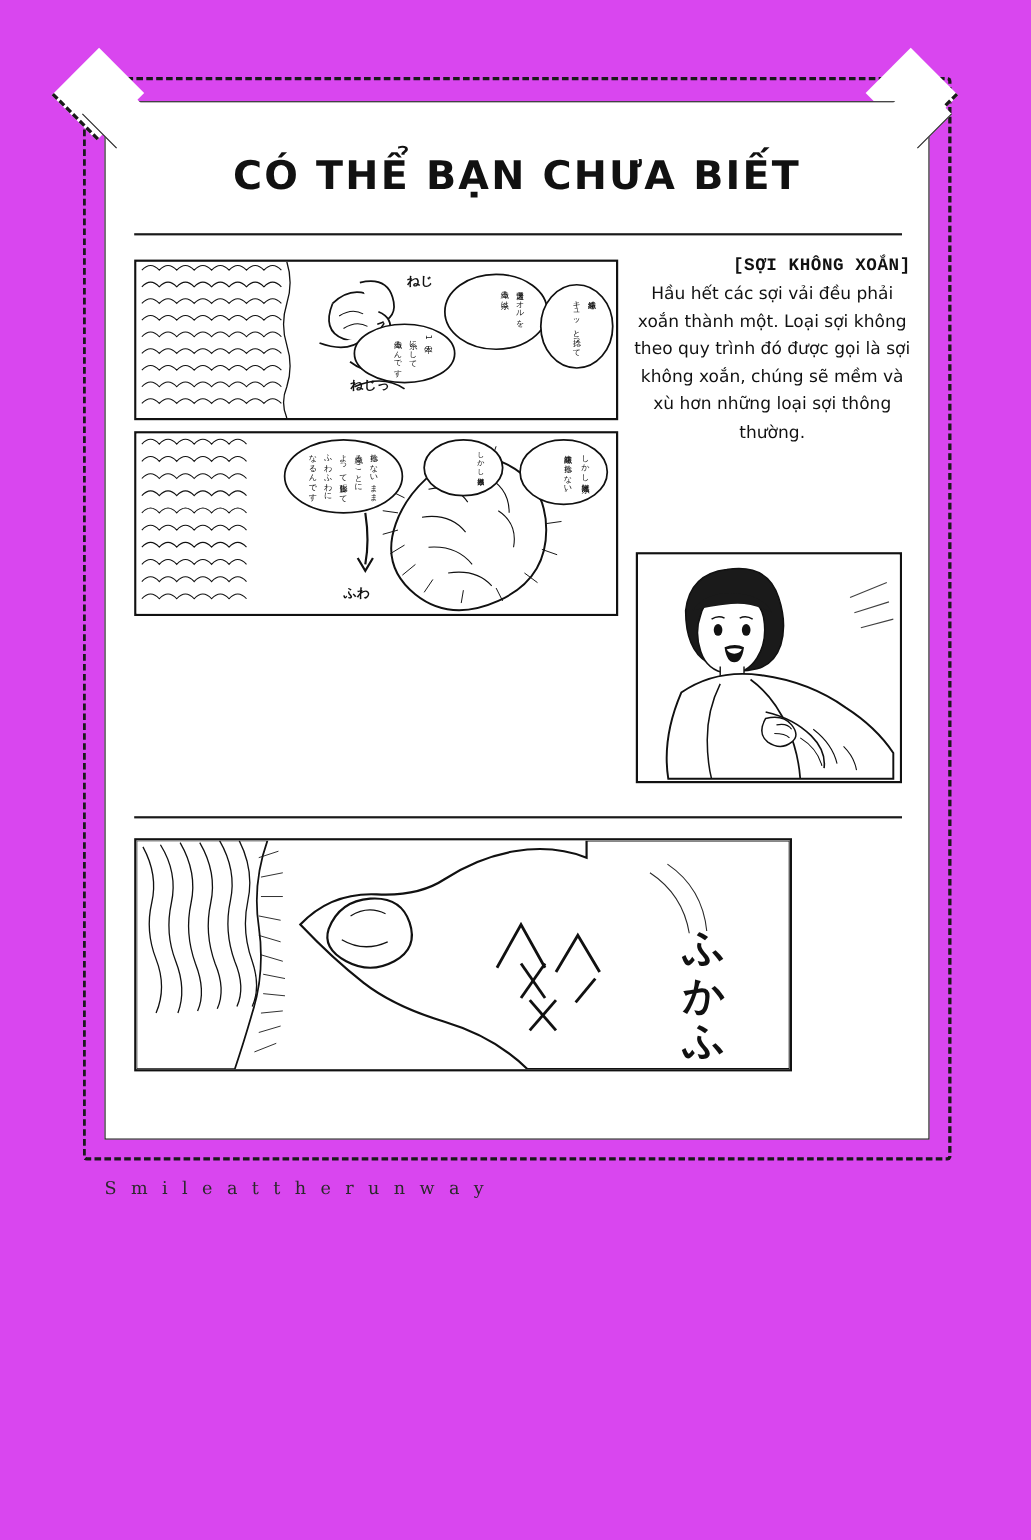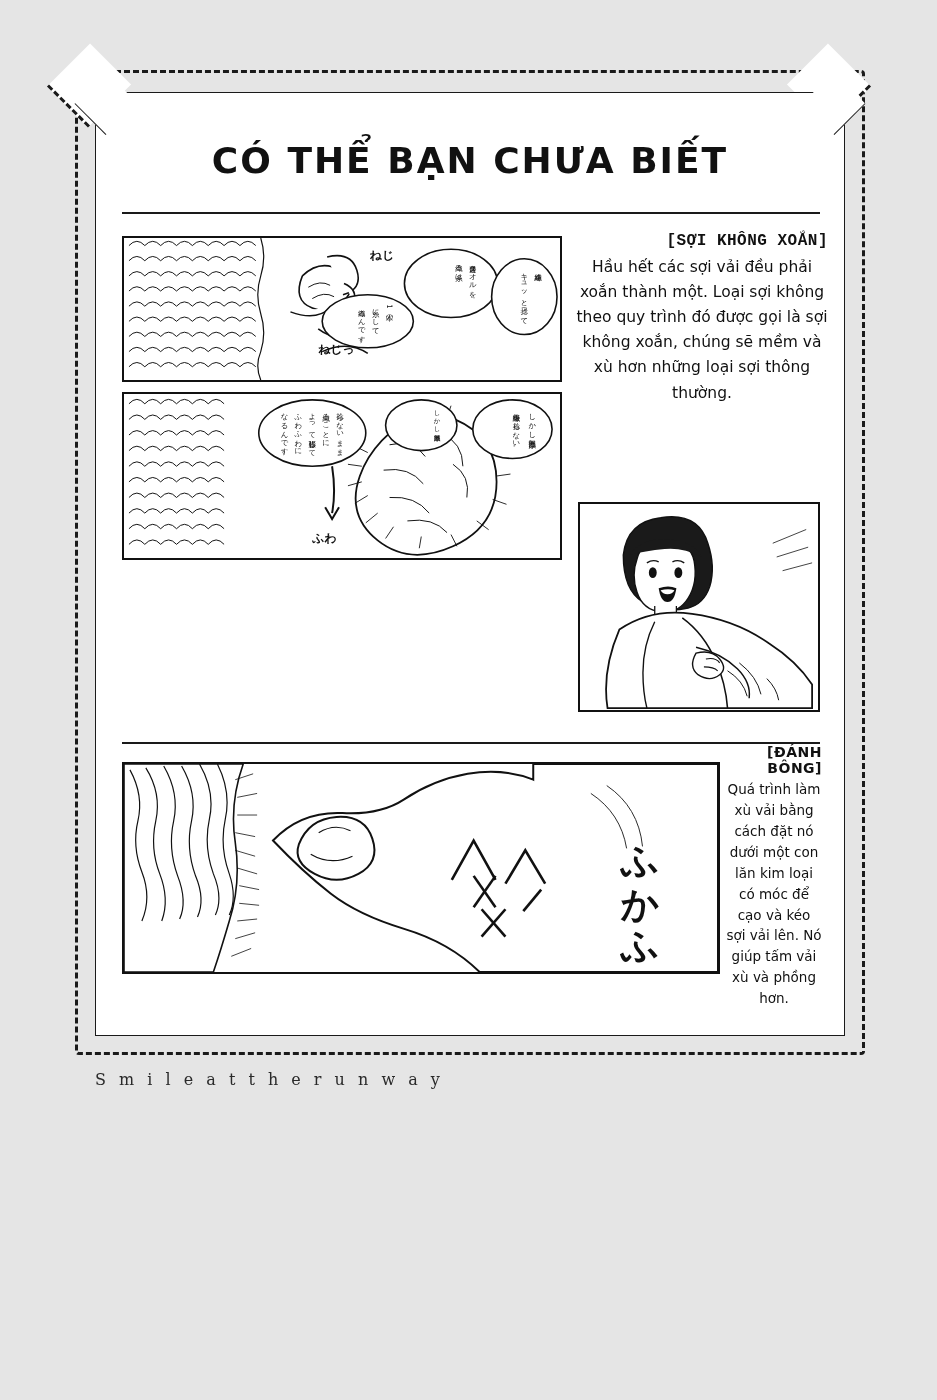--- a/index.html
+++ b/index.html
@@ -15,21 +15,21 @@
     overflow: hidden;
     position: relative;
   }
 
   
   #page {
     position: absolute;
     left: 0; top: 0;
     width: 937px;
     height: 1400px;
-    background: #e5e5e5;
+    background: #d946ef;
   }
 
   
   .dashed-frame {
     position: absolute;
     left: 75px;
     top: 70px;
     width: 790px;
     height: 985px;
     border: 3px dashed #1a1a1a;
@@ -422,20 +422,16 @@
   </div>
 
   <div id="txt-nontwist">
     <div class="block-head">[SỢI KHÔNG XOẮN]</div>
     <div class="block-body">Hầu hết các sợi vải đều phải xoắn thành một. Loại sợi không theo quy trình đó được gọi là sợi không xoắn, chúng sẽ mềm và xù hơn những loại sợi thông thường.</div>
   </div>
 
   <div id="txt-raglan">
   </div>
 
-  <div id="txt-brush">
-    <div class="block-head">[ĐÁNH BÔNG]</div>
-    <div class="block-body">Quá trình làm xù vải bằng cách đặt nó dưới một con lăn kim loại có móc để cạo và kéo sợi vải lên. Nó giúp tấm vải xù và phồng hơn.</div>
-  </div>
 
   <div id="footer">S m i l e   a t   t h e   r u n w a y</div>
 
 </div>
 
 </body></html>

